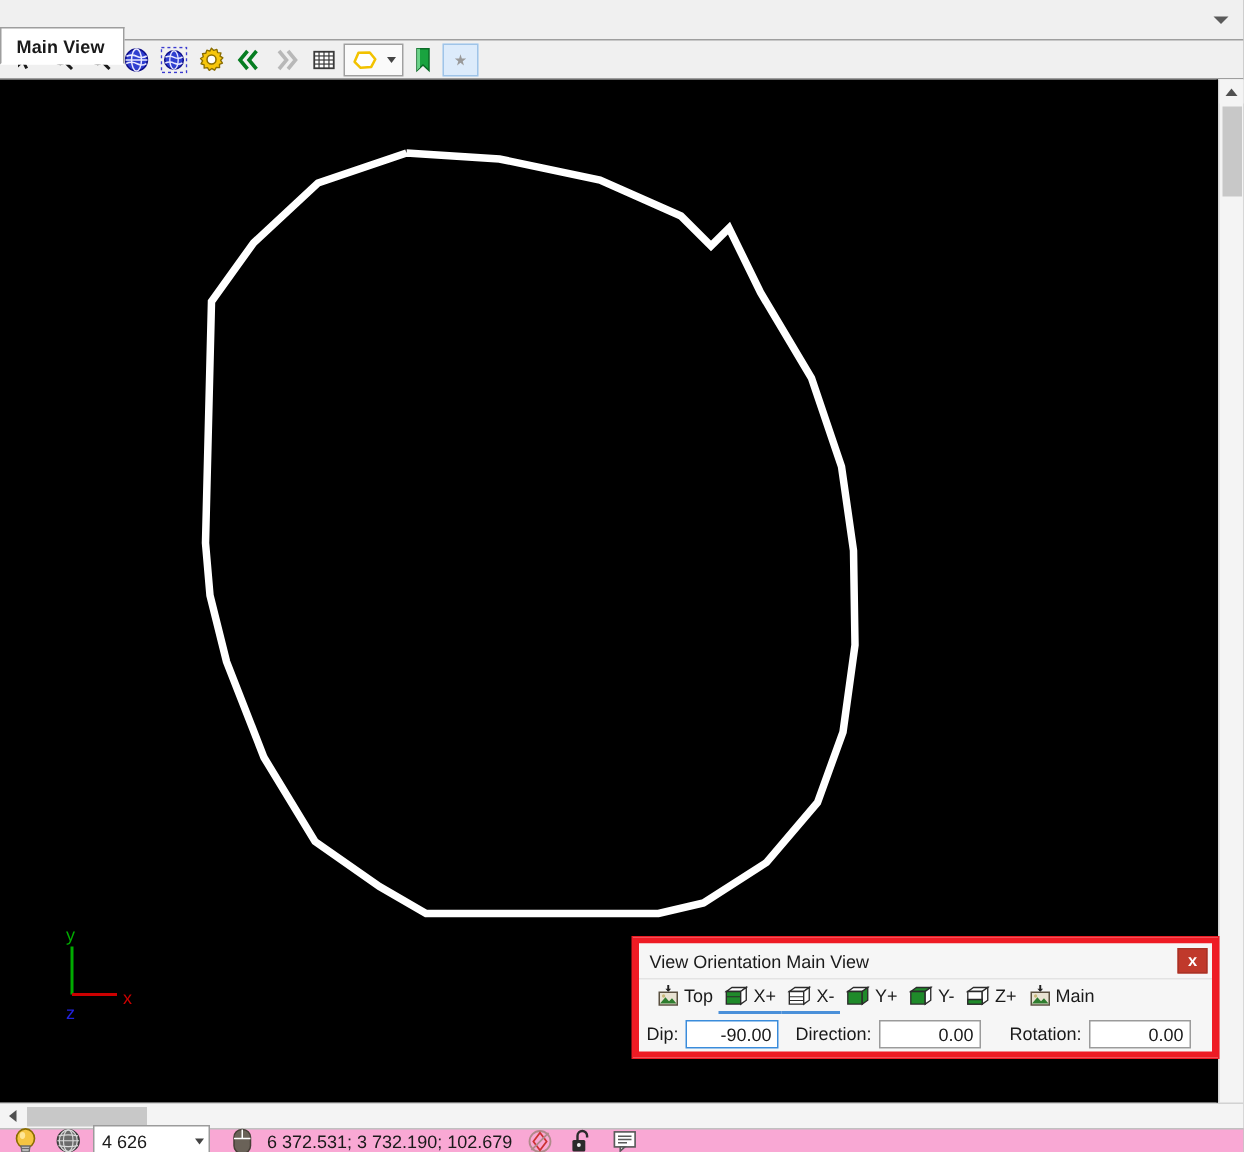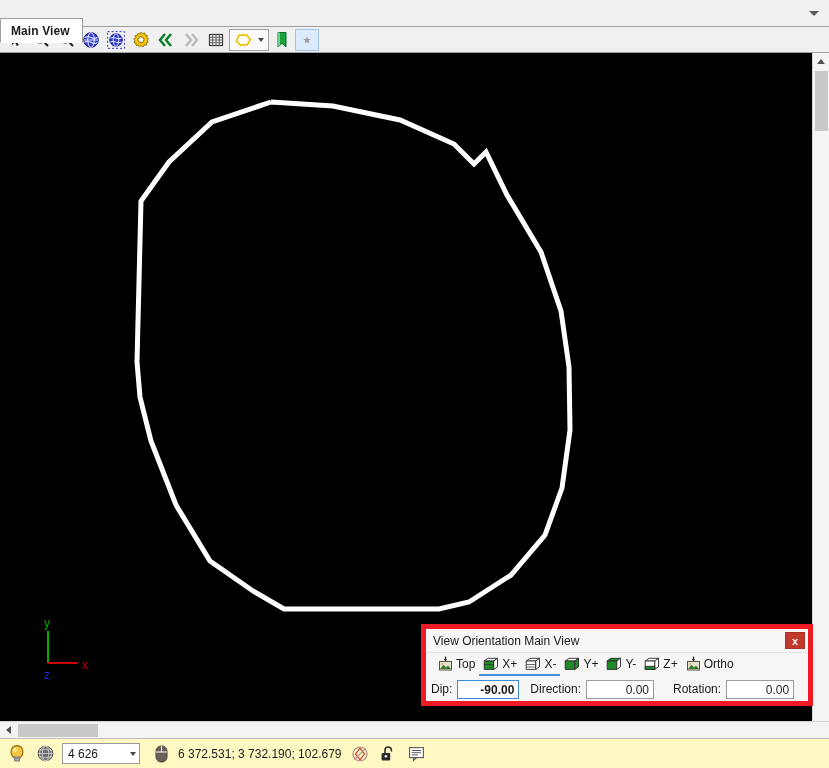--- a/index.html
+++ b/index.html
@@ -258,28 +258,28 @@
     background: #ffffff;
     border: 1px solid #9b9b9b;
     text-align: right;
     padding-right: 4px;
     font-size: 12px;
     color: #1a1a1a;
     box-sizing: border-box;
     font-family: "Liberation Sans", sans-serif;
   }
   .vo-input.focus { border: 1px solid #3a8cdb; }
-  .w-dip { width: 62px; font-weight: bold; }
+  .w-dip { width: 62px; }
   .w-dir { width: 68px; }
   .w-rot { width: 68px; }
 
   
   .statusbar {
-    height: 30px;
-    background: #fef9c3;
+    height: 16px;
+    background: #f9a8d4;
     border-top: 1px solid #c0c0c0;
     display: flex;
     align-items: center;
     padding-left: 4px;
     box-sizing: border-box;
     position: relative;
     gap: 2px;
   }
   .sb-icon {
     width: 26px;
@@ -542,21 +542,21 @@
         </div>
 
         <div class="vo-btn">
           <svg width="15" height="15" viewBox="0 0 15 15">
             <rect x="1.5" y="5.5" width="12" height="8.5" fill="#e8e2d2" stroke="#5a5040" stroke-width="1"></rect>
             <path d="M2 13 L5.6 8.8 L8 11.5 L10 9.5 L13 13 Z" fill="#2f7d2f"></path>
             <circle cx="4.4" cy="8" r="1.1" fill="#c9b87a"></circle>
             <line x1="7.5" y1="0.6" x2="7.5" y2="4.6" stroke="#222" stroke-width="1.3"></line>
             <path d="M5.6 3.2 L7.5 5.2 L9.4 3.2 Z" fill="#222"></path>
           </svg>
-          <span>Ortho</span>
+          <span>Main</span>
         </div>
       </div>
 
       <div class="vo-fieldrow">
         <span class="vo-label">Dip:</span>
         <div class="vo-input focus w-dip">-90.00</div>
 
         <span class="vo-label" style="margin-left:6px">Direction:</span>
         <div class="vo-input w-dir">0.00</div>
 

